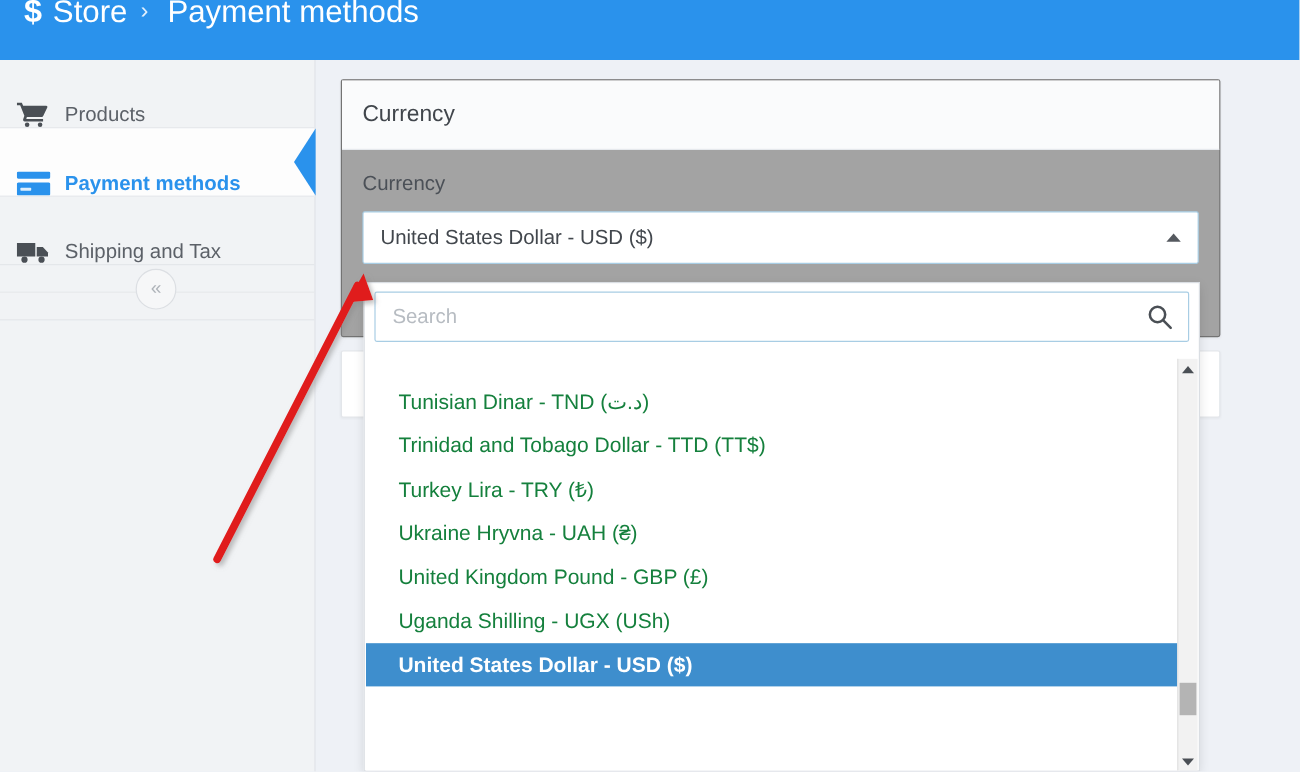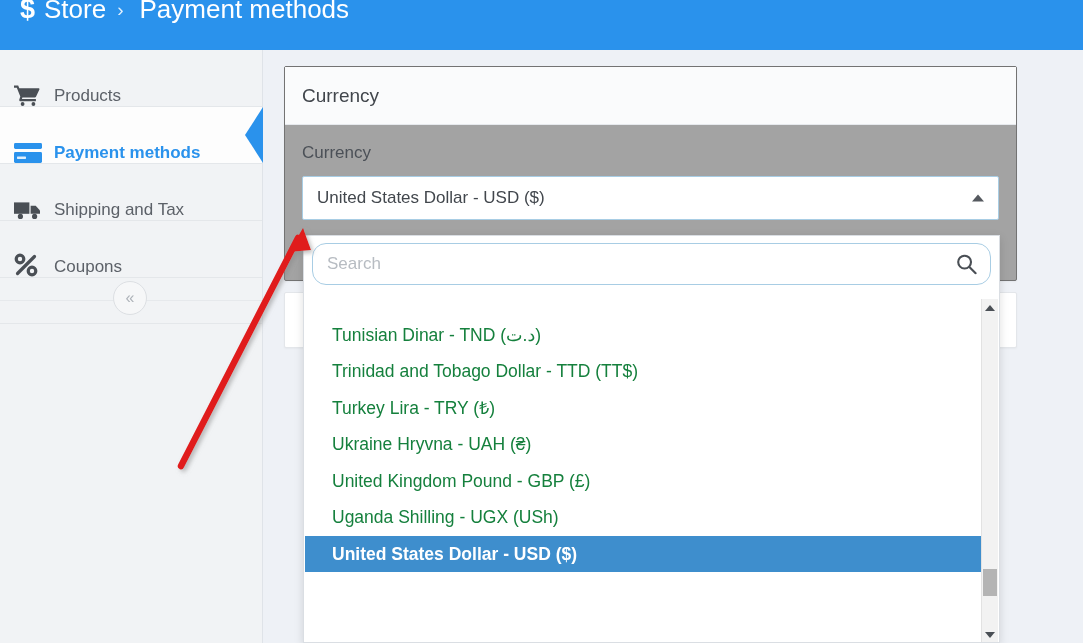--- a/index.html
+++ b/index.html
@@ -160,21 +160,21 @@
     border: 1px solid #dadee3;
     box-sizing: border-box;
     box-shadow: 0 3px 9px rgba(0,0,0,0.13);
     overflow: hidden;
   }
   #dd-search-wrap { padding: 7px 8px 6px 8px; }
   #dd-search {
     position: relative;
     height: 42px;
     border: 1px solid #a8cde4;
-    border-radius: 14px;
+    border-radius: 2px;
     background: #ffffff;
     box-sizing: border-box;
     display: flex; align-items: center;
     padding: 0 14px;
   }
   #dd-search .ph {
     color: #b7bcc2;
     font-size: 17px;
   }
   #dd-search .search-ico {
@@ -294,30 +294,20 @@
       <svg width="28" height="20" viewBox="0 0 28 20" fill="currentColor">
         <path d="M0 2.4h15.4v11.4H0z"></path>
         <path d="M16.6 5.8h5.1l4.3 4.6v3.4h-9.4z"></path>
         <circle cx="6.4" cy="16.4" r="2.6"></circle>
         <circle cx="20.6" cy="16.4" r="2.6"></circle>
       </svg>
     </span>
     <span>Shipping and Tax</span>
   </div>
 
-  <div class="side-item">
-    <span class="side-ico">
-      <svg width="24" height="24" viewBox="0 0 24 24" fill="none" stroke="currentColor" stroke-width="3.2">
-        <circle cx="6" cy="6" r="3.8"></circle>
-        <circle cx="18" cy="18" r="3.8"></circle>
-        <line x1="20.5" y1="3.5" x2="3.5" y2="20.5" stroke-linecap="round"></line>
-      </svg>
-    </span>
-    <span>Coupons</span>
-  </div>
 
 
   <div id="collapse-row">
     <div class="divline"></div>
     <div id="collapse-btn">«</div>
   </div>
 </div>
 
 <div id="card-below"></div>
 

